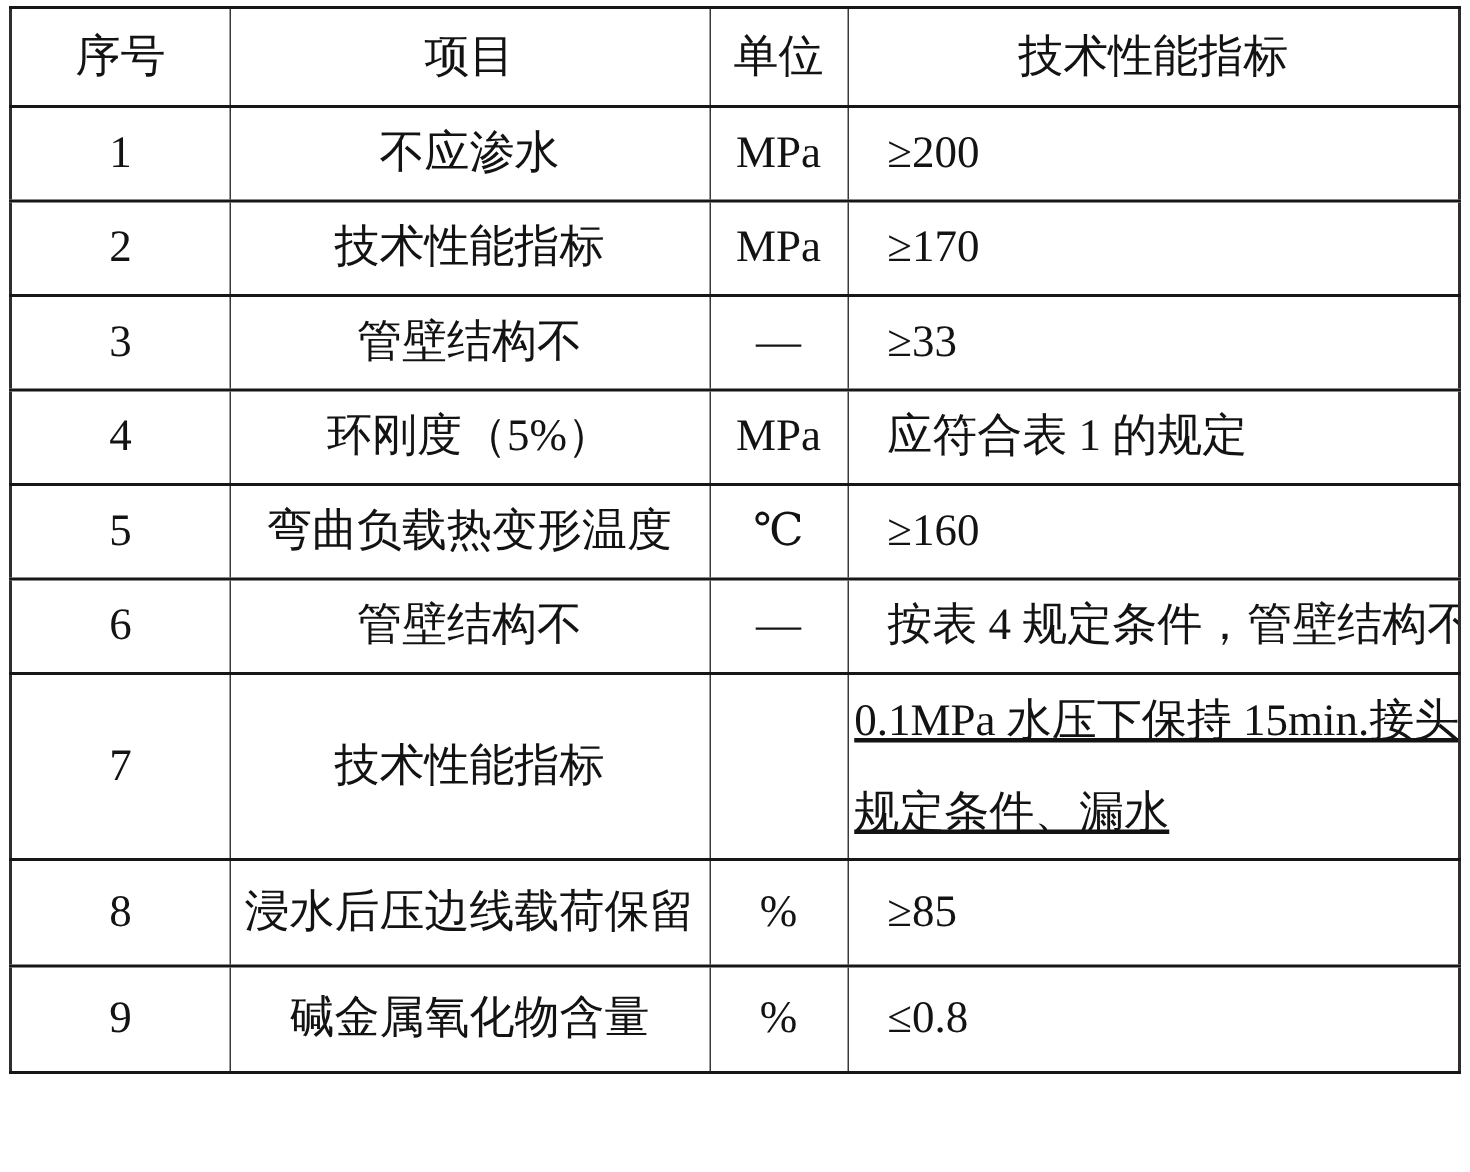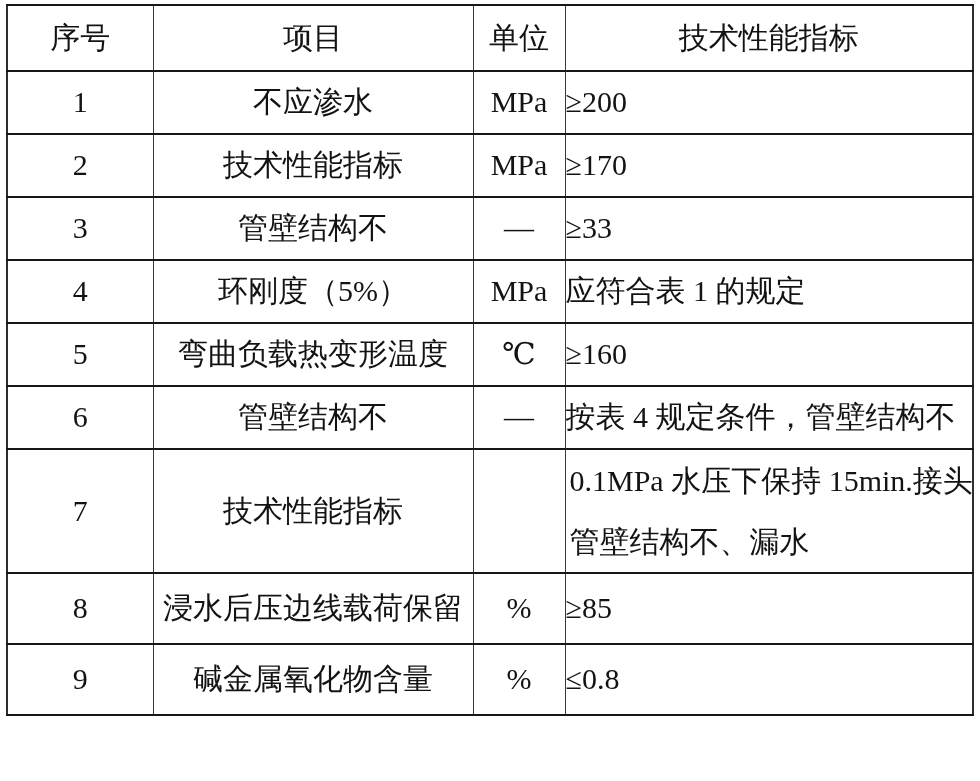--- a/index.html
+++ b/index.html
@@ -43,23 +43,25 @@
   col.c3 { width: 92px; }
   col.c4 { width: auto; }
 
   tr.header-row   { height: 66px; }
   tr.row-normal   { height: 63px; }
   tr.row-tall     { height: 123px; }
   tr.row-big      { height: 71px; }
 
   td.c-spec {
     text-align: left;
+    padding-left: 26px;
   }
   tr.row-tall td.c-spec {
     padding-left: 4px;
+    text-decoration: underline;
   }
   tr.row-tall td.c-spec .spec-line {
     line-height: 61px;
   }
   .spec-line { display: block; }
 </style>
 </head>
 <body>
 
 <div class="page">
@@ -126,21 +128,21 @@
         <td class="c-spec">
             <span class="spec-line">按表 4 规定条件，管壁结构不</span>
           </td>
       </tr>
       <tr class="row-tall">
         <td class="c-index">7</td>
         <td class="c-item">技术性能指标</td>
         <td class="c-unit"></td>
         <td class="c-spec">
           <span class="spec-line">0.1MPa 水压下保持 15min.接头</span>
-          <span class="spec-line">管壁结构不、漏水</span>
+          <span class="spec-line">规定条件、漏水</span>
         </td>
       </tr>
       <tr class="row-big">
         <td class="c-index">8</td>
         <td class="c-item">浸水后压边线载荷保留</td>
         <td class="c-unit">%</td>
         <td class="c-spec">
             <span class="spec-line">≥85</span>
           </td>
       </tr>

